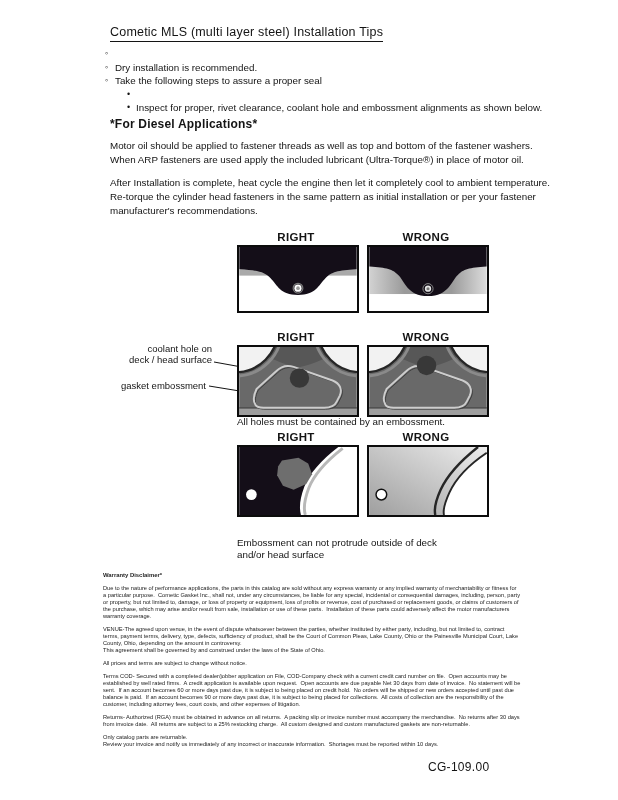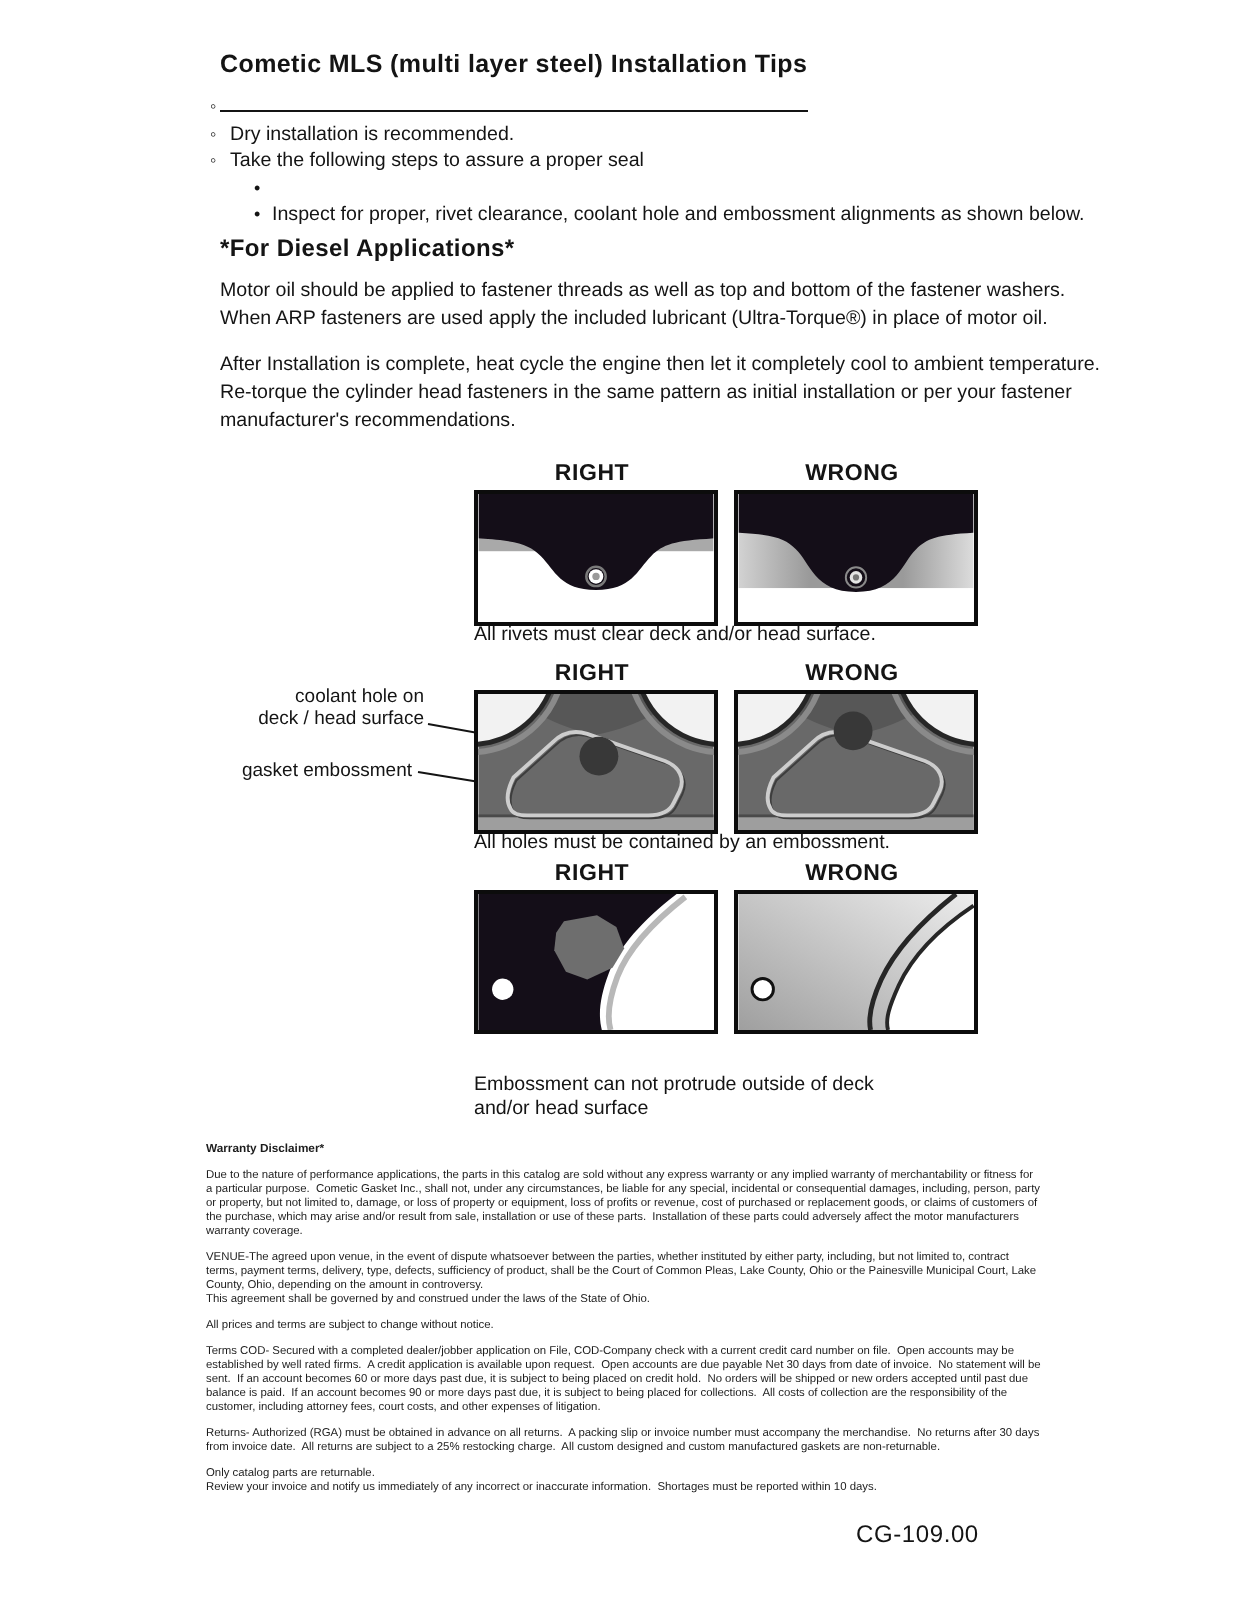--- a/index.html
+++ b/index.html
@@ -1,20 +1,20 @@
 <!DOCTYPE html>
 <html><head>
 <meta charset="utf-8">
 <style>
   html,body{margin:0;padding:0;background:#fff;}
   .page{position:relative;width:618px;height:800px;background:#ffffff;overflow:hidden;
         font-family:"Liberation Sans", sans-serif;color:#141414;}
 
-  .title{position:absolute;left:110px;top:25px;font-size:12.5px;font-weight:bold;
-         letter-spacing:.2px;border-bottom:1.6px solid #141414;padding-bottom:16px;}
+  .title{position:absolute;left:110px;top:25px;font-size:12.5px;font-weight:normal;
+         letter-spacing:.2px;border-bottom:1.6px solid #141414;padding-bottom:2px;}
 
   .tips{position:absolute;left:105px;top:47px;width:445px;font-size:9.8px;line-height:13.5px;}
   .bullet-row{display:flex;white-space:pre-wrap;}
   .bullet-row .marker{flex:none;width:10px;font-size:9px;}
   .bullet-row.sub{margin-left:22px;}
   .bullet-row.sub .marker{width:9px;}
 
   .diesel{position:absolute;left:110px;top:117px;width:440px;font-size:9.8px;line-height:14px;}
   .diesel-heading{font-size:12px;font-weight:bold;letter-spacing:.2px;margin:0 0 8px 0;}
   .diesel p{margin:0 0 9px 0;white-space:pre-wrap;}
@@ -95,21 +95,20 @@
         </linearGradient>
       </defs>
       <rect width="242" height="132" fill="#ffffff"></rect>
       <rect y="40" width="242" height="57" fill="url(#g1)"></rect>
       <path d="M0,0 H242 V40 C205,42 194,46 183,57 C168,71 164,101 121,101 C78,101 74,71 59,57 C48,46 37,42 0,40 Z" fill="#140e18"></path>
       <circle cx="121" cy="86" r="10.5" fill="#140e18" stroke="#8a8a8a" stroke-width="2"></circle>
       <circle cx="121" cy="86" r="6.5" fill="#e5e5e5"></circle>
       <circle cx="121" cy="86" r="3.2" fill="#777777"></circle>
     </svg>
   </div>
-  <div class="dcaption" style="top:312px;">All rivets must clear deck and/or head surface.</div>
 
   <div class="dlabel" style="left:235px;top:331px;">RIGHT</div>
   <div class="dlabel" style="left:365px;top:331px;">WRONG</div>
 
   <div class="ann" style="left:98px;top:343px;width:114px;">coolant hole on
 deck / head surface</div>
   <div class="ann" style="left:92px;top:380px;width:114px;">gasket embossment</div>
   <svg class="ann-lines" width="100" height="52">
     <line x1="9" y1="12" x2="92" y2="27" stroke="#141414" stroke-width="1"></line>
     <line x1="4" y1="36" x2="47" y2="43" stroke="#141414" stroke-width="1"></line>

